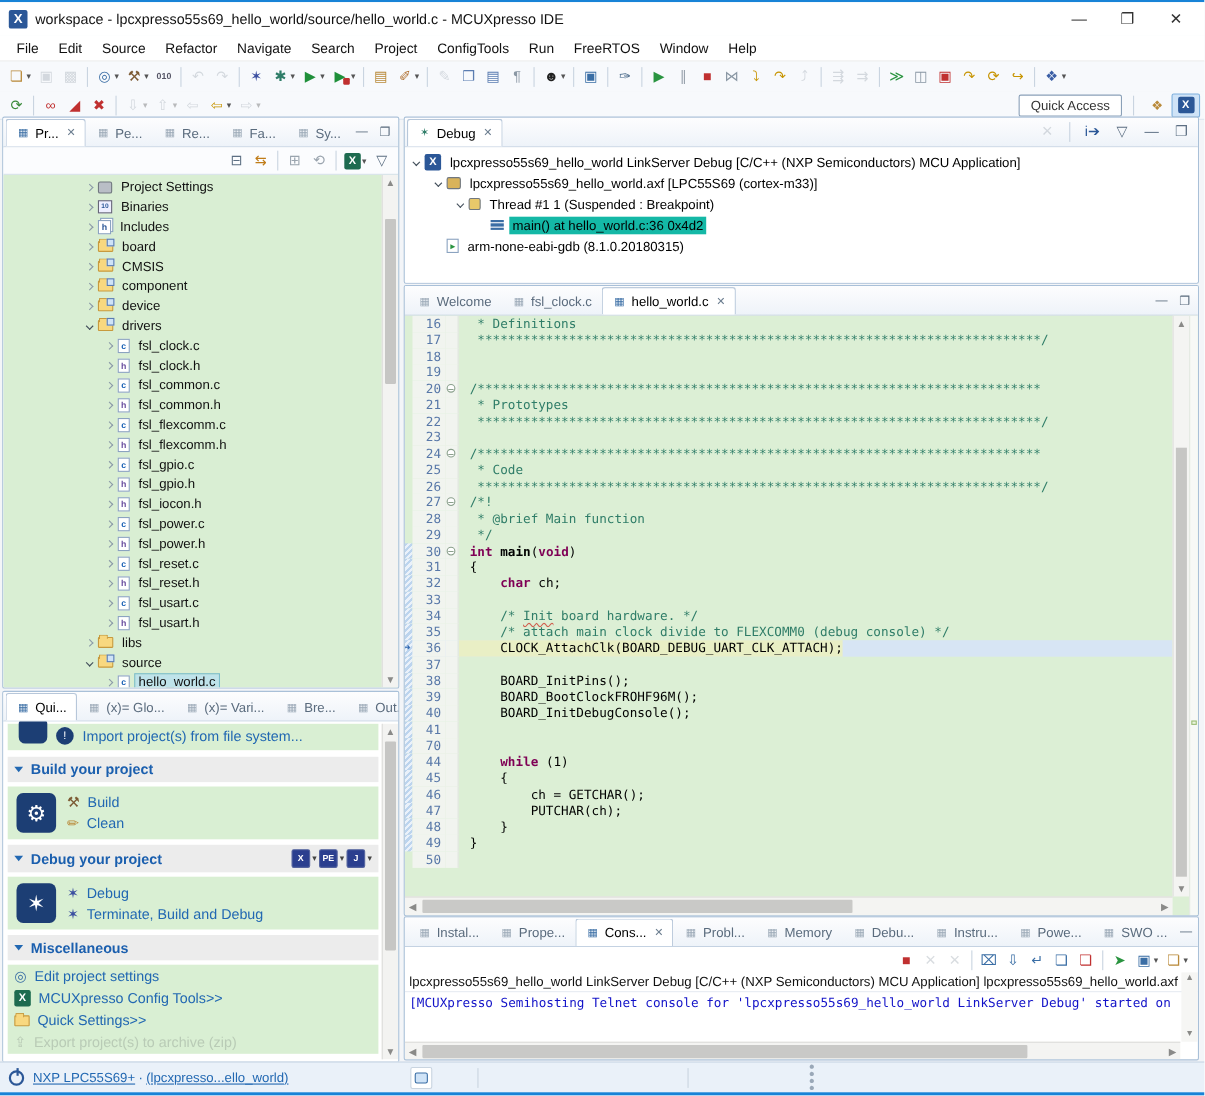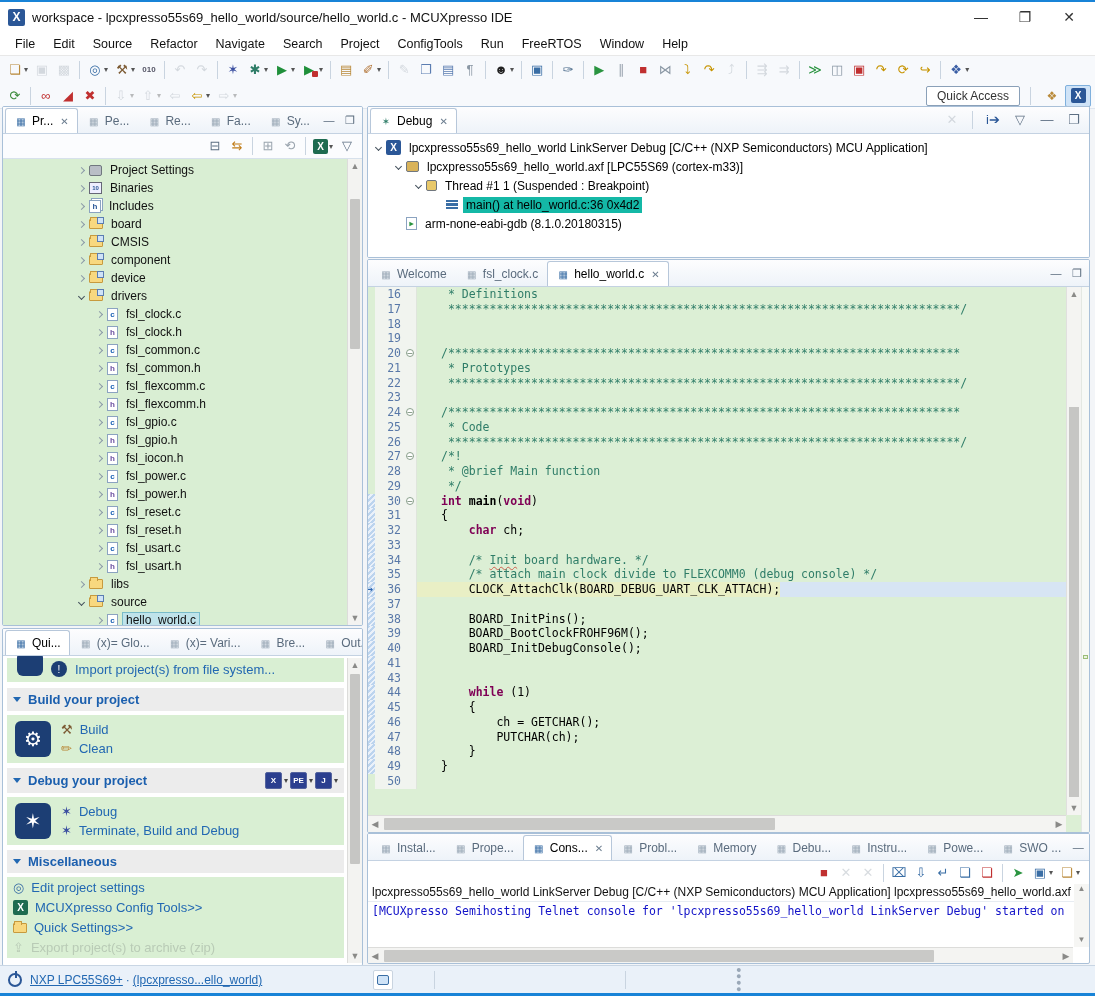--- a/index.html
+++ b/index.html
@@ -111,21 +111,21 @@
   .harr { position:absolute; top:0; width:14px; height:16px; color:#8a8a88; font-size:9px; text-align:center; line-height:16px;}
   .code-wrap { position:absolute; left:0; top:0; right:23px; bottom:17px; overflow:hidden;
      font-family:"DejaVu Sans Mono", monospace; font-size:11.5px; line-height:14.75px; }
   .cline { display:flex; height:14.75px; white-space:pre; }
   .rstrip { width:7px; flex:none; }
   .cline.range .rstrip { background:repeating-linear-gradient(135deg,#bcd4ee 0 2px,#eaf1fa 2px 4px); }
   .gut { width:30px; flex:none; text-align:right; padding-right:4px; color:#5878a8; background:#f1f4ef; }
   .foldc { width:12px; flex:none; background:#f1f4ef; border-right:1px solid #dfe5dc; position:relative;}
   .fold-dot { position:absolute; left:1px; top:3px; width:8px; height:8px; border:1px solid #8aa08c; border-radius:50%;
      background:#fff; color:#4a6a4c; font-size:8px; line-height:7px; text-align:center;}
-  .ctext { padding-left:24px; }
+  .ctext { padding-left:10px; }
   .cline.cur { background:#d7e5f4; }
   .cline.cur .ctext { background:#e9efc5; }
   .cur-arrow { position:absolute; left:-1px; margin-top:1px; color:#2f67b2; font-size:10px; }
   .tk-c { color:#2f7d68; } .tk-k { color:#7f0055; font-weight:bold; } .tk-s { color:#2a00ff; }
   .tk-p { color:#000; } .tk-b { color:#000; font-weight:bold; }
   .tk-m { color:#2f7d68; text-decoration:underline wavy #d06050 1px; text-underline-offset:2px;}
 
   
   #conPanel { left:367px; top:831px; width:723px; height:131px; }
   .con-toolbar { height:23px; display:flex; align-items:center; justify-content:flex-end; background:#fff; padding-right:6px;}
@@ -752,21 +752,21 @@
           <div class="cline range"><span class="rstrip"></span><span class="gut">32</span><span class="foldc"></span><span class="ctext"><span class="tk-p">    </span><span class="tk-k">char</span><span class="tk-p"> ch;</span></span></div>
           <div class="cline range"><span class="rstrip"></span><span class="gut">33</span><span class="foldc"></span><span class="ctext"></span></div>
           <div class="cline range"><span class="rstrip"></span><span class="gut">34</span><span class="foldc"></span><span class="ctext"><span class="tk-c">    /* </span><span class="tk-m">Init</span><span class="tk-c"> board hardware. */</span></span></div>
           <div class="cline range"><span class="rstrip"></span><span class="gut">35</span><span class="foldc"></span><span class="ctext"><span class="tk-c">    /* attach main clock divide to FLEXCOMM0 (debug console) */</span></span></div>
           <div class="cline range cur"><span class="rstrip"><span class="cur-arrow">➜</span></span><span class="gut">36</span><span class="foldc"></span><span class="ctext"><span class="tk-p">    CLOCK_AttachClk(BOARD_DEBUG_UART_CLK_ATTACH);</span></span></div>
           <div class="cline range"><span class="rstrip"></span><span class="gut">37</span><span class="foldc"></span><span class="ctext"></span></div>
           <div class="cline range"><span class="rstrip"></span><span class="gut">38</span><span class="foldc"></span><span class="ctext"><span class="tk-p">    BOARD_InitPins();</span></span></div>
           <div class="cline range"><span class="rstrip"></span><span class="gut">39</span><span class="foldc"></span><span class="ctext"><span class="tk-p">    BOARD_BootClockFROHF96M();</span></span></div>
           <div class="cline range"><span class="rstrip"></span><span class="gut">40</span><span class="foldc"></span><span class="ctext"><span class="tk-p">    BOARD_InitDebugConsole();</span></span></div>
           <div class="cline range"><span class="rstrip"></span><span class="gut">41</span><span class="foldc"></span><span class="ctext"></span></div>
-          <div class="cline range"><span class="rstrip"></span><span class="gut">43</span><span class="foldc"></span><span class="ctext"></span></div>
+          <div class="cline range"><span class="rstrip"></span><span class="gut">70</span><span class="foldc"></span><span class="ctext"></span></div>
           <div class="cline range"><span class="rstrip"></span><span class="gut">44</span><span class="foldc"></span><span class="ctext"><span class="tk-p">    </span><span class="tk-k">while</span><span class="tk-p"> (1)</span></span></div>
           <div class="cline range"><span class="rstrip"></span><span class="gut">45</span><span class="foldc"></span><span class="ctext"><span class="tk-p">    {</span></span></div>
           <div class="cline range"><span class="rstrip"></span><span class="gut">46</span><span class="foldc"></span><span class="ctext"><span class="tk-p">        ch = GETCHAR();</span></span></div>
           <div class="cline range"><span class="rstrip"></span><span class="gut">47</span><span class="foldc"></span><span class="ctext"><span class="tk-p">        PUTCHAR(ch);</span></span></div>
           <div class="cline range"><span class="rstrip"></span><span class="gut">48</span><span class="foldc"></span><span class="ctext"><span class="tk-p">    }</span></span></div>
           <div class="cline range"><span class="rstrip"></span><span class="gut">49</span><span class="foldc"></span><span class="ctext"><span class="tk-p">}</span></span></div>
           <div class="cline"><span class="rstrip"></span><span class="gut">50</span><span class="foldc"></span><span class="ctext"></span></div>
         </div>
       <div class="ed-scrollarea">
         <div class="arr" style="position:absolute;top:0;left:0;right:0;height:14px;color:#8a8a88;font-size:9px;text-align:center;line-height:14px;">▲</div>

